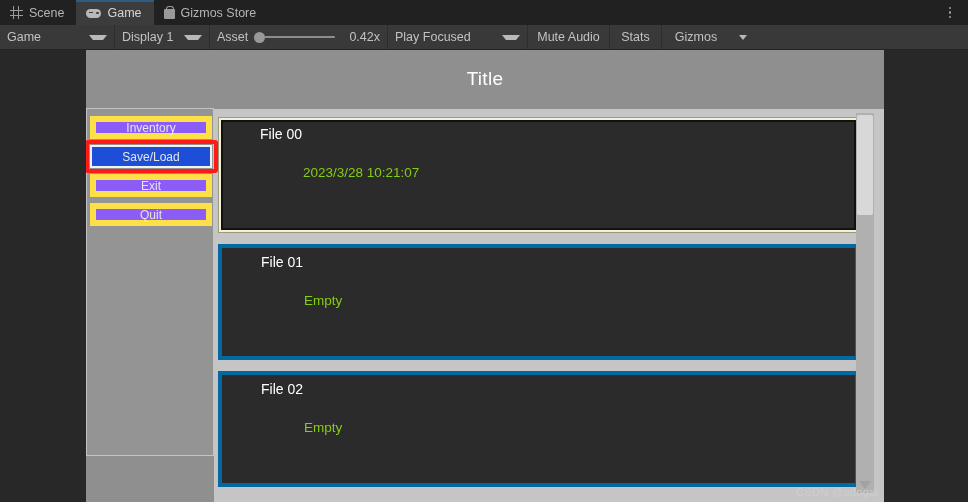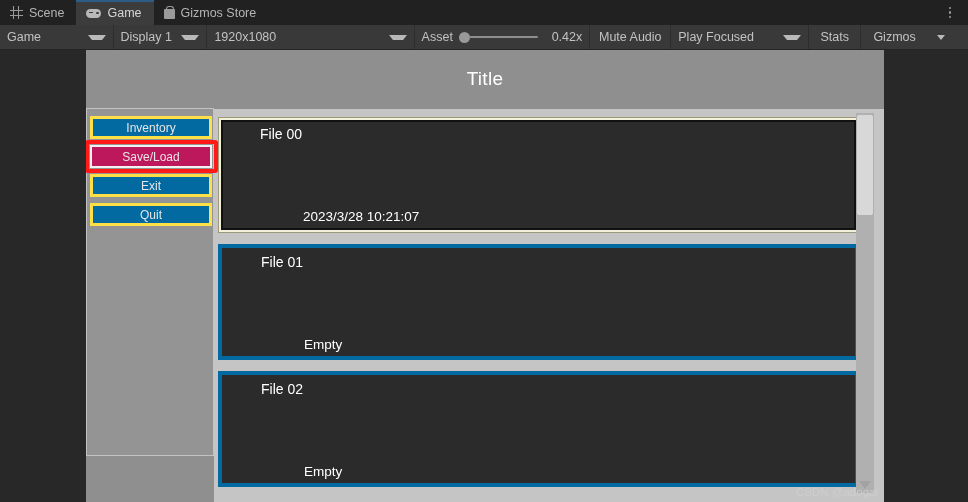--- a/index.html
+++ b/index.html
@@ -116,25 +116,25 @@
   }
   .title-text { font-size: 19px; color: #ffffff; letter-spacing: .3px; }
 
   
   .menu-panel {
     position: absolute; left: 0px; top: 58px; width: 128px; height: 348px;
     background: #949494; border: 1px solid #c3c3c3;
   }
   .menu-btn {
     position: absolute; left: 3px; width: 122px; height: 23px;
-    background: #0369a1; border: 3px solid #fde047;
+    background: #8b5cf6; border: 6px solid #fde047;
     display: flex; align-items: center; justify-content: center;
     font-size: 12px; color: #e6e6e6;
   }
-  .menu-btn.selected { border: 2px solid #f2f2f2; background: #be185d; }
+  .menu-btn.selected { border: 2px solid #f2f2f2; background: #1d4ed8; }
   .redbox {
     position: absolute; border: 4px solid #ff1a18; border-radius: 3px;
     pointer-events: none;
   }
 
   
   .scrollarea {
     position: absolute; left: 128px; top: 59px; width: 670px; height: 406px;
     background: #c5c5c5; overflow: hidden;
   }
@@ -145,21 +145,21 @@
   .filecard.selected {
     border: 1px solid #9b9a7c;
     box-shadow: inset 0 0 0 2px #f2f0d8, inset 0 0 0 4px #111111;
   }
   .filecard .fc-name {
     position: absolute; left: 8px; top: 6px;
     font-size: 14px; color: #ffffff; margin-left: 31px;
   }
   .filecard .fc-sub {
     position: absolute; left: 82px; top: 45px;
-    font-size: 13.5px; color: #ffffff; margin-top: 44px;
+    font-size: 13.5px; color: #84cc16;
   }
   .filecard.selected .fc-name { left: 10px; top: 8px; }
   .filecard.selected .fc-sub { left: 84px; top: 47px; }
 
   .scrollbar {
     position: absolute; right: 10px; top: 4px; width: 18px; height: 380px;
     background: #b0b0b0;
   }
   .scroll-thumb {
     position: absolute; left: 1px; top: 2px; width: 16px; height: 100px;
@@ -210,43 +210,39 @@
     <div class="tb-item" id="tb-game">
       <span>Game</span>
       <span class="tb-caret"></span>
     </div>
 
     <div class="tb-item" id="tb-display">
       <span>Display 1</span>
       <span class="tb-caret"></span>
     </div>
 
-    <div class="tb-item" id="tb-res">
-      <span>1920x1080</span>
-      <span class="tb-caret"></span>
-    </div>
 
     <div class="tb-item" id="tb-scale">
       <span>Asset</span>
       <span class="slider-wrap">
         <span class="slider-knob"></span>
         <span class="slider-track"></span>
       </span>
       <span class="scale-val">0.42x</span>
     </div>
 
-    <div class="tb-item" id="tb-mute">
-      <span>Mute Audio</span>
-    </div>
-
     <div class="tb-item" id="tb-playfocus">
       <span>Play Focused</span>
       <span class="tb-caret"></span>
     </div>
 
+    <div class="tb-item" id="tb-mute">
+      <span>Mute Audio</span>
+    </div>
+
     <div class="tb-item" id="tb-stats">
       <span>Stats</span>
     </div>
 
     <div class="tb-item" id="tb-gizmos">
       <span>Gizmos</span>
     </div>
 
     <div class="tb-item" id="tb-gizmos-caret">
       <span class="caret-shape"></span>

